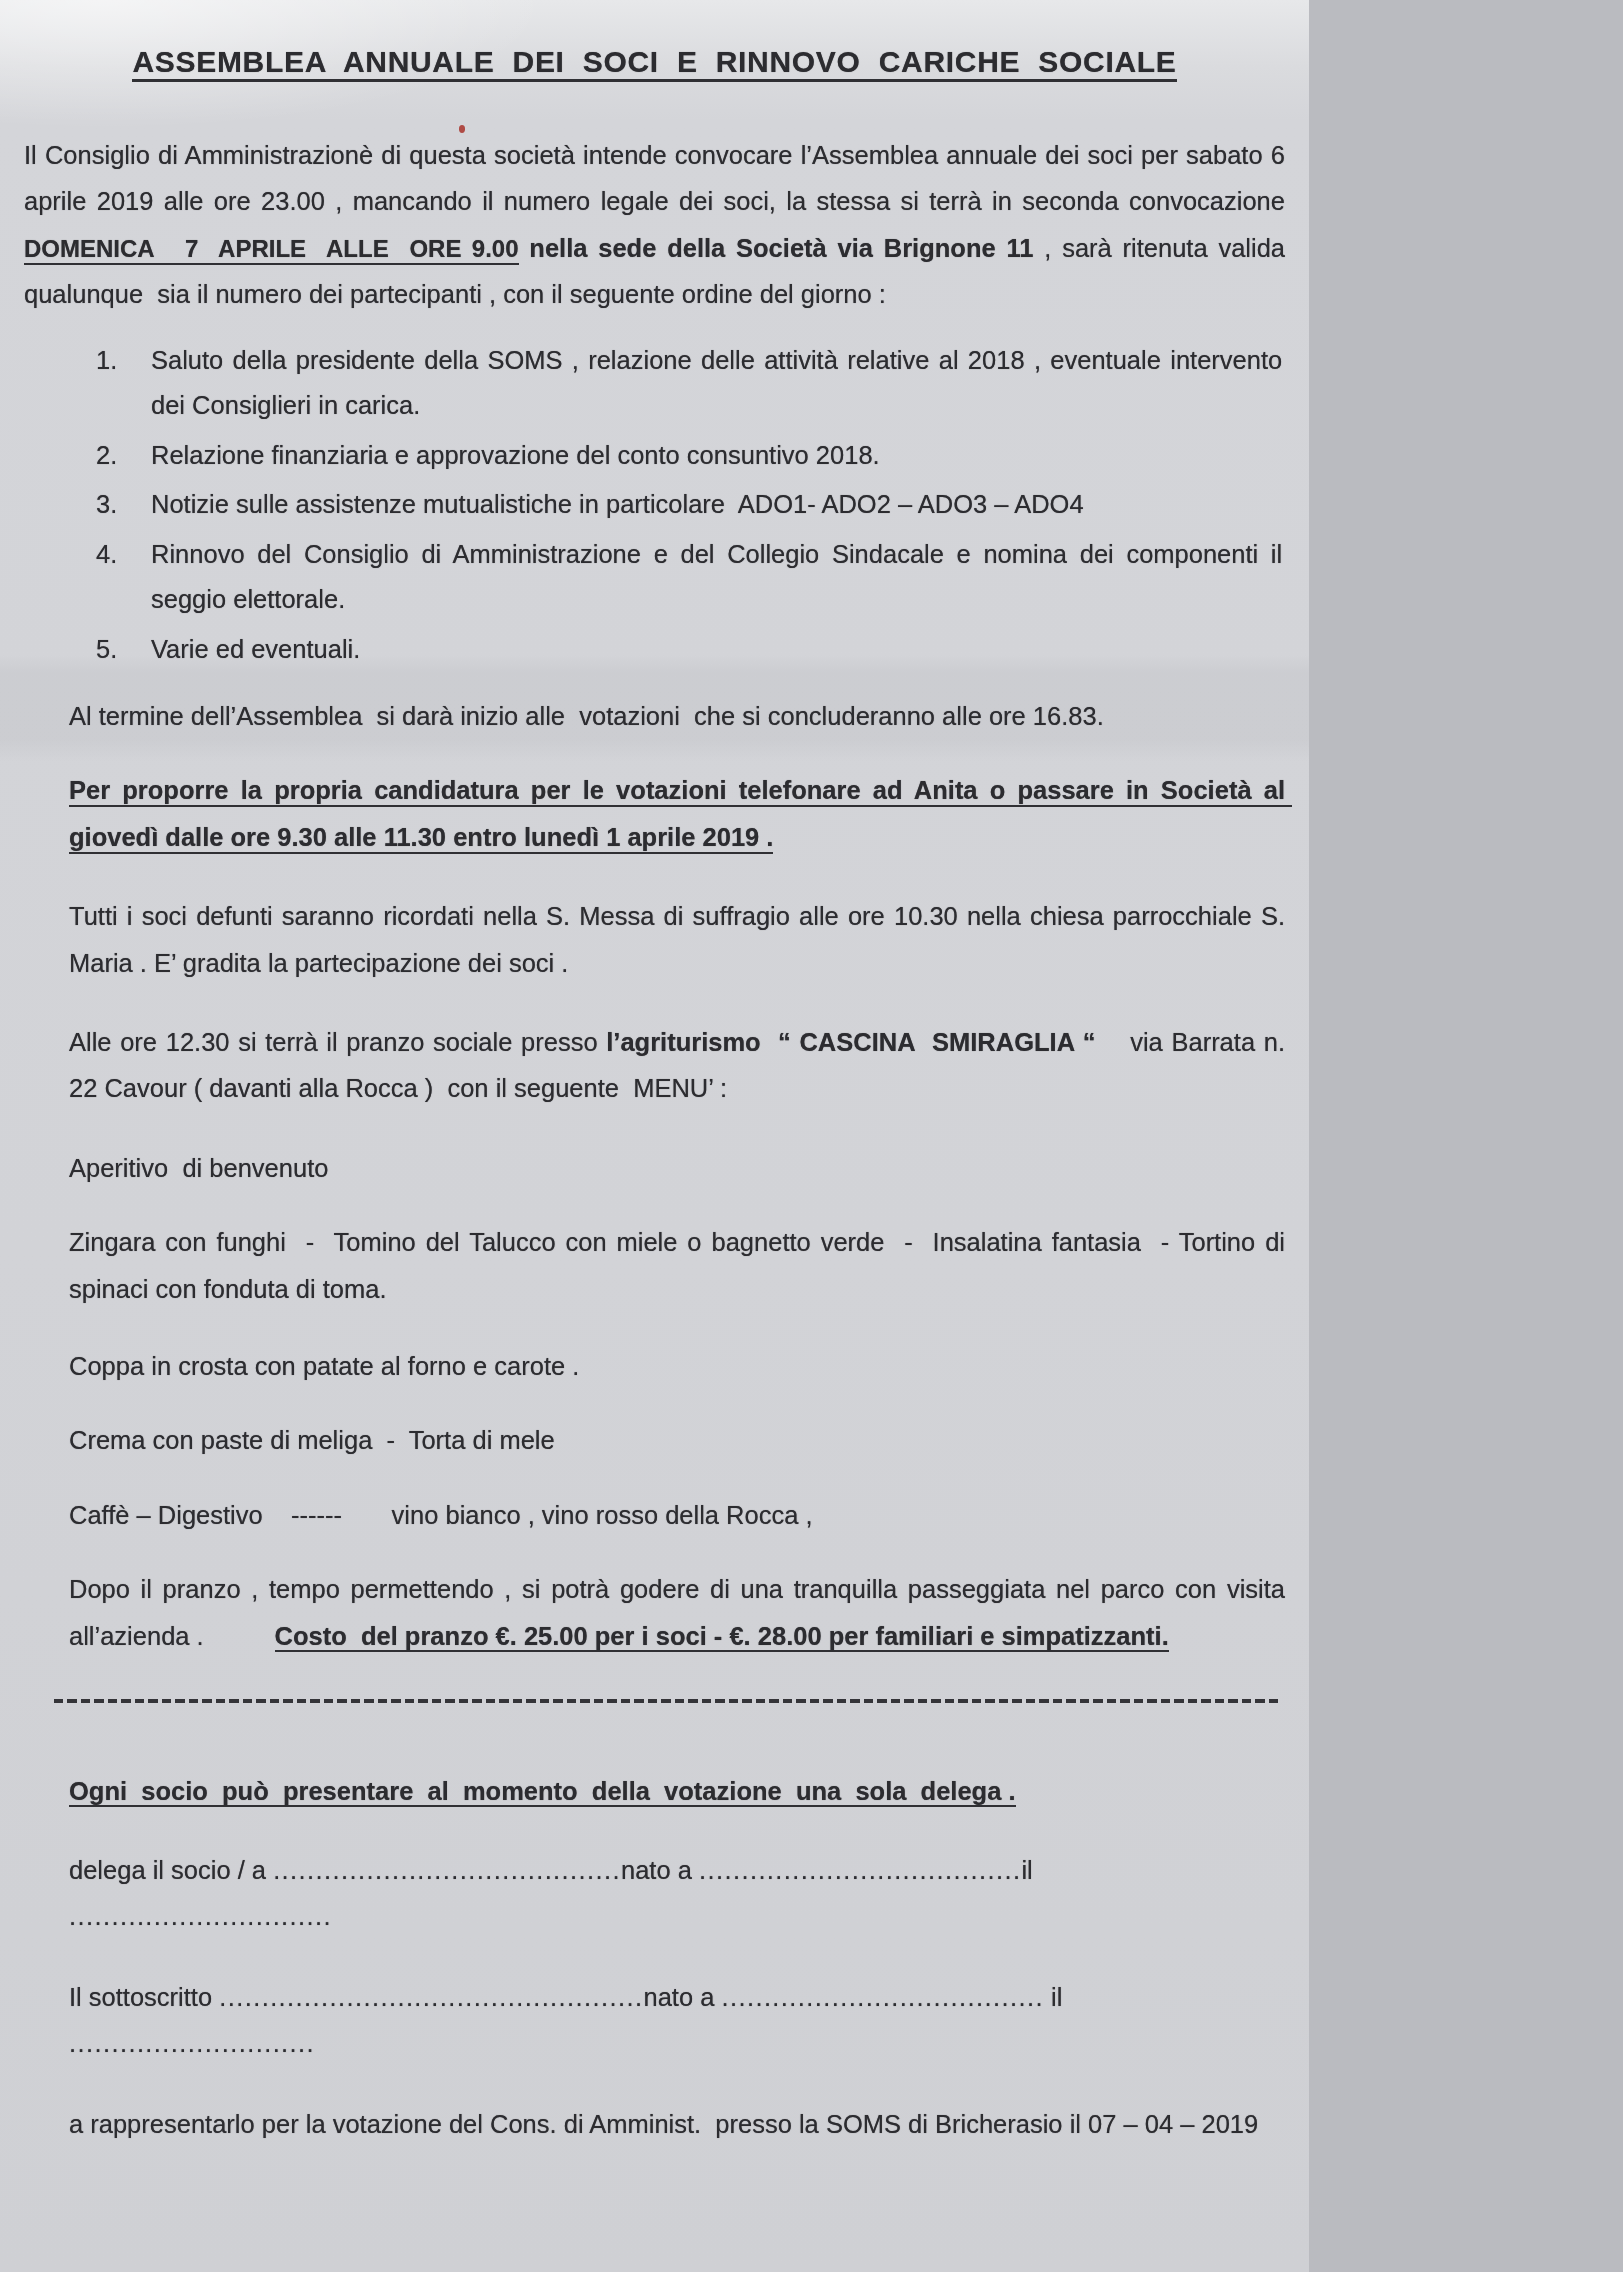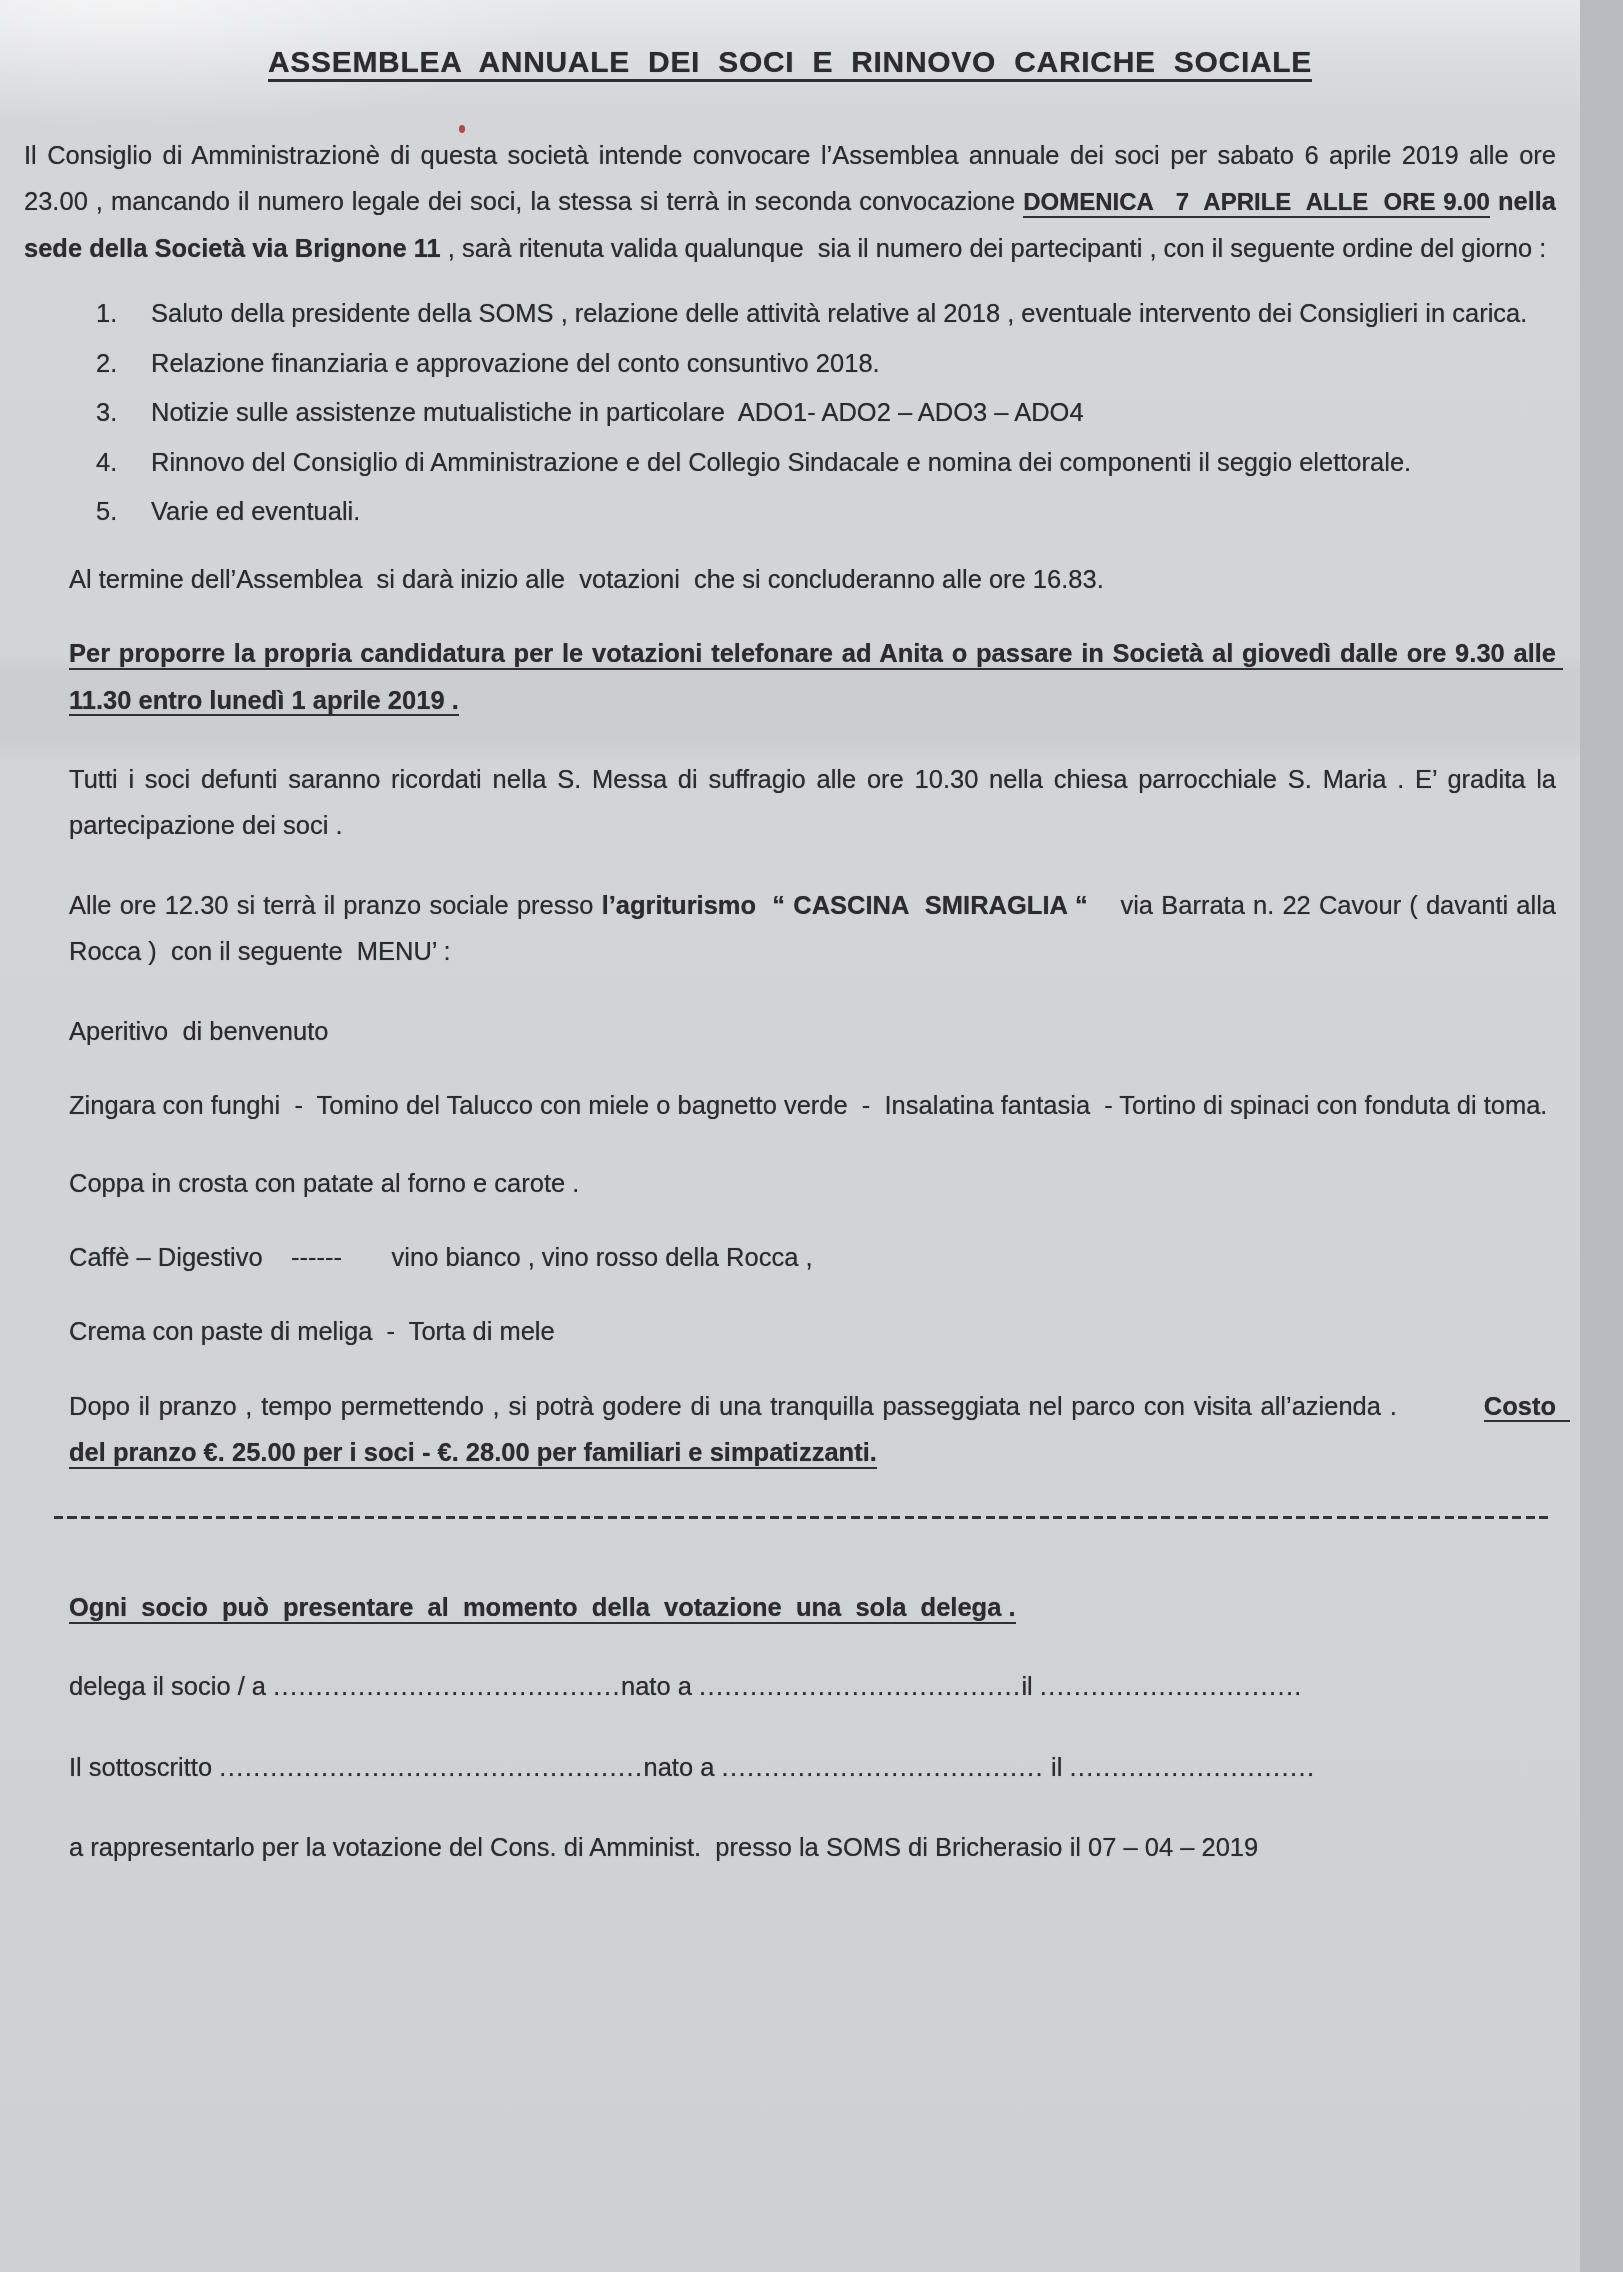--- a/index.html
+++ b/index.html
@@ -1,18 +1,18 @@
 <!DOCTYPE html>
 <html style="font-size:11.3px"><head>
 <meta charset="utf-8">
 <style>
   html,body{margin:0;padding:0;background:#babbc0;}
   .page{
     position:relative;
-    width:1580px;height:2273px;overflow:hidden;
+    width:1309px;height:2273px;overflow:hidden;
     background:
       radial-gradient(ellipse 637px 184px at 8% 0%, rgba(255,255,255,.55), rgba(255,255,255,0) 70%),
       linear-gradient(180deg, rgba(110,112,120,.00) 0 28.8%, rgba(110,112,120,.07) 29.6% 32.5%, rgba(110,112,120,0) 33.5%),
       linear-gradient(180deg,#e7e8ea 0px,#dadbde 67px,#d4d5d9 120px,#d2d3d7 55%,#cfd0d4 100%);
     color:#2c2c30;
     font-family:"Liberation Sans", sans-serif;
     font-size:25.5px;
     line-height:1.82;
     text-shadow:0 0 0.8px rgba(35,35,40,.65);
     box-sizing:border-box;
@@ -87,22 +87,22 @@
 
   <p class="ind justify mb46"><span class="b u">Per proporre la propria candidatura per le votazioni telefonare ad Anita o passare in Società al giovedì dalle ore 9.30 alle 11.30 entro lunedì 1 aprile 2019 .</span></p>
 
   <p class="ind justify mb46">Tutti i soci defunti saranno ricordati nella S. Messa di suffragio alle ore 10.30 nella chiesa parrocchiale S. Maria . E’ gradita la partecipazione dei soci .</p>
 
   <p class="ind justify mb46"><span>Alle ore 12.30 si terrà il pranzo sociale presso </span><span class="b">l’agriturismo  “ CASCINA  SMIRAGLIA “</span><span>    via Barrata n. 22 Cavour ( davanti alla Rocca )  con il seguente  MENU’ :</span></p>
 
   <p class="ind mb40">Aperitivo  di benvenuto</p>
   <p class="ind justify mb44">Zingara con funghi  -  Tomino del Talucco con miele o bagnetto verde  -  Insalatina fantasia  - Tortino di spinaci con fonduta di toma.</p>
   <p class="ind mb40">Coppa in crosta con patate al forno e carote .</p>
+  <p class="ind mb40">Crema con paste di meliga  -  Torta di mele</p>
   <p class="ind mb40">Caffè – Digestivo    ------       vino bianco , vino rosso della Rocca ,</p>
-  <p class="ind mb40">Crema con paste di meliga  -  Torta di mele</p>
 
   <p class="ind justify mb36"><span>Dopo il pranzo , tempo permettendo , si potrà godere di una tranquilla passeggiata nel parco con visita all’azienda .          </span><span class="b u">Costo  del pranzo €. 25.00 per i soci - €. 28.00 per familiari e simpatizzanti.</span></p>
 
 
   <div class="dashes"></div>
 
   <p class="ind mb46"><span class="b u">Ogni  socio  può  presentare  al  momento  della  votazione  una  sola  delega .</span></p>
 
   <p class="ind mb48"><span>delega il socio / a </span><span class="dots">.........................................</span><span>nato a </span><span class="dots">......................................</span><span>il </span><span class="dots">...............................</span></p>
 

